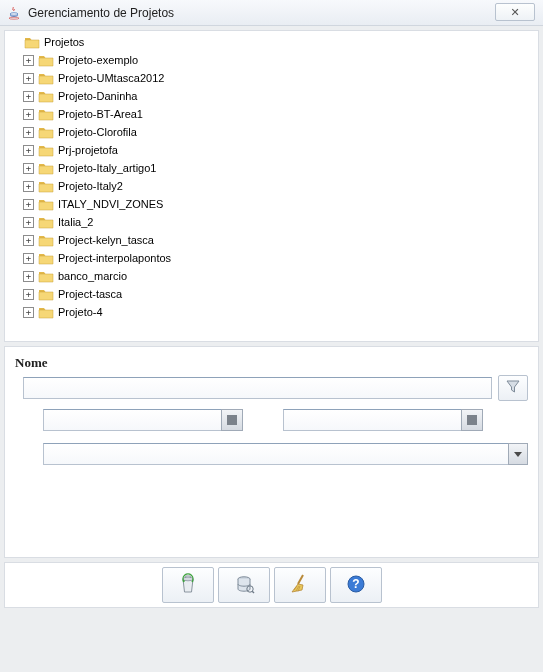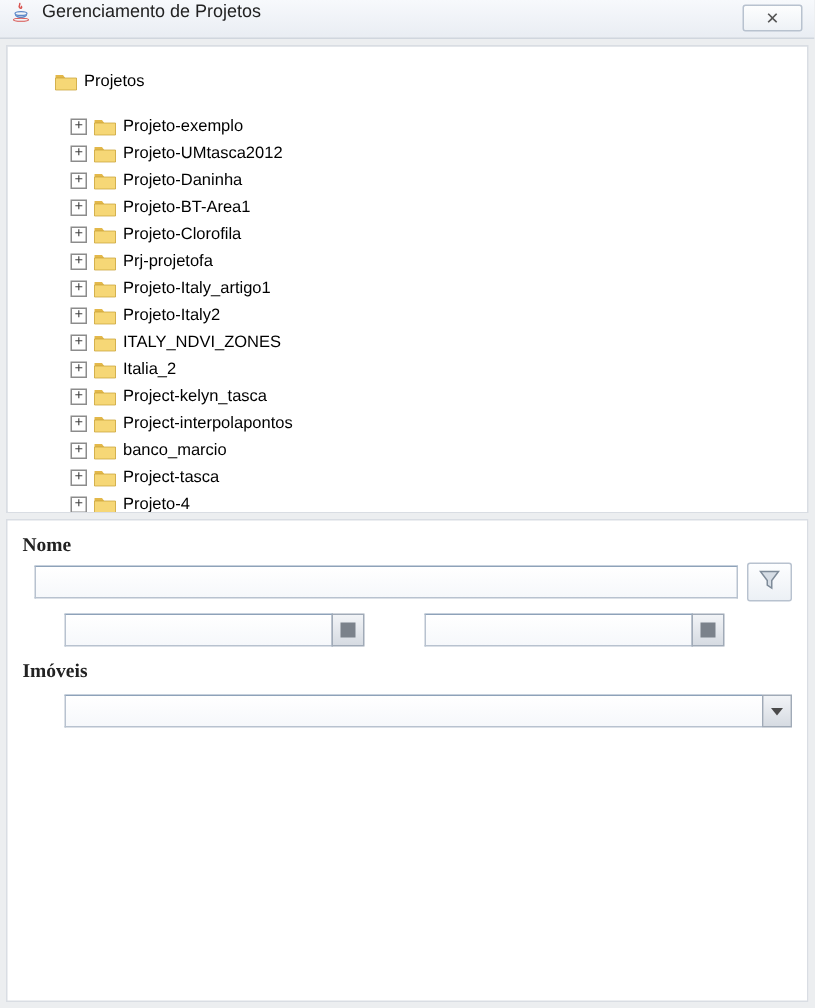--- a/index.html
+++ b/index.html
@@ -11,20 +11,21 @@
     color: #000;
     width: 543px;
     height: 672px;
     position: relative;
   }
 
   
   .titlebar {
     height: 26px;
     display:flex;
+    align-items:center;
     padding: 0 6px;
     background: linear-gradient(#f7f9fc,#e9edf3);
     border-bottom: 1px solid #d0d6de;
   }
   .java-icon { width:16px; height:16px; margin-right:6px; }
   .title-text { font-size:12px; color:#222; }
   .close-btn {
     position:absolute;
     right:8px; top:3px;
     width:40px; height:18px;
@@ -41,21 +42,21 @@
 
   
   .tree-panel {
     margin: 4px;
     background: #fff;
     border: 1px solid #d9dde3;
     height: 312px;
     overflow:auto;
     padding: 2px 4px;
   }
-  .tree-root, .tree-children { list-style:none; margin:12px; padding:0; }
+  .tree-root, .tree-children { list-style:none; margin:0; padding:0; }
   .tree-children { padding-left: 0; }
   .tree-root > li { }
   .tree-root .node-row {
     display:flex;
     align-items:center;
     height:18px;
   }
   .expander {
     width:11px; height:11px;
     border:1px solid #8c8c8c;
@@ -75,21 +76,21 @@
     flex-shrink:0;
   }
   .node-label { font-size:11px; color:#000; white-space:nowrap; }
   .tree-children .node-row { padding-left: 14px; }
 
   
   .form-panel {
     margin: 4px;
     background: #fff;
     border: 1px solid #d9dde3;
-    height: 322px;
+    height: 212px;
     padding: 8px 10px 6px 10px;
     position: relative;
   }
   .form-label {
     font-family: Georgia, "Times New Roman", serif;
     font-size: 13px;
     font-weight: bold;
     color: #222;
     margin-bottom: 4px;
   }
@@ -414,21 +415,20 @@
         <input type="text" value="" style="">
         <div class="date-btn">
           <span class="sq"></span>
         </div>
       </div>
     </div>
   </div>
 
   <div class="row-dropdowns">
     <div class="dd-col">
-      <div class="form-label">Imóveis</div>
       <div class="row-dd-inner">
         <div class="select-wrap">
           <input type="text" value="" style="">
           <div class="arrow-btn">
             <span class="arrow-down"></span>
           </div>
         </div>
       </div>
     </div>
   </div>

